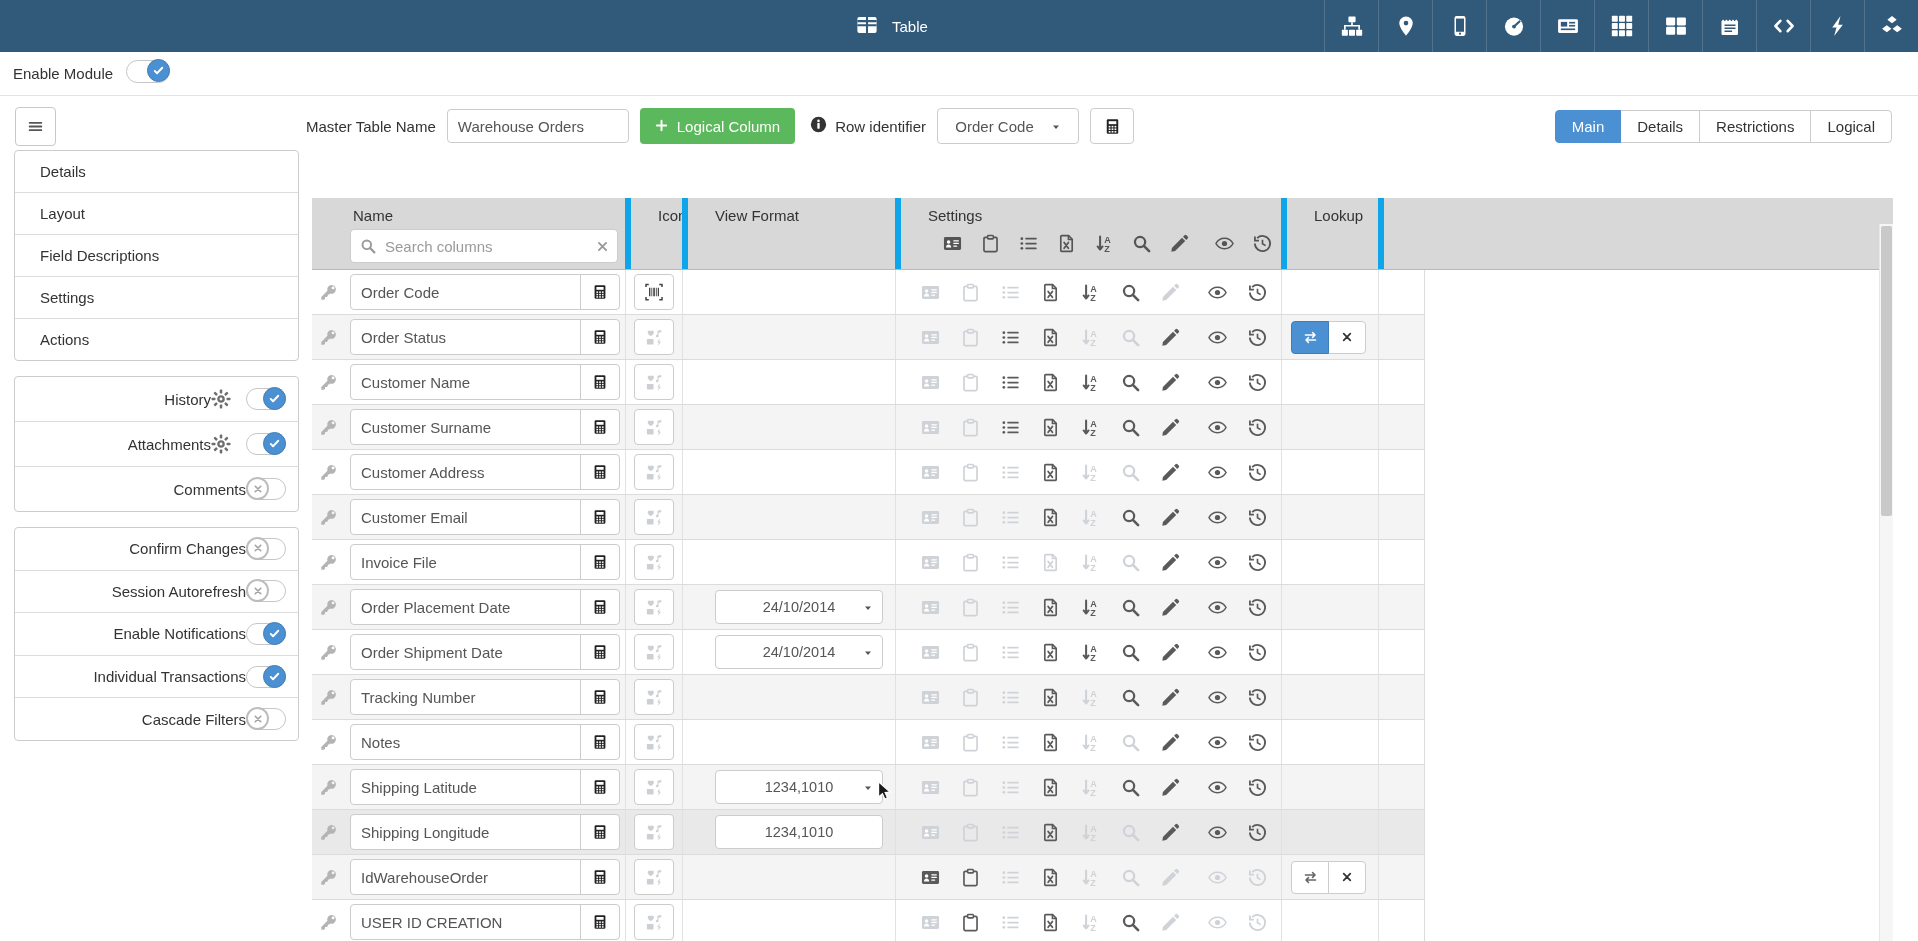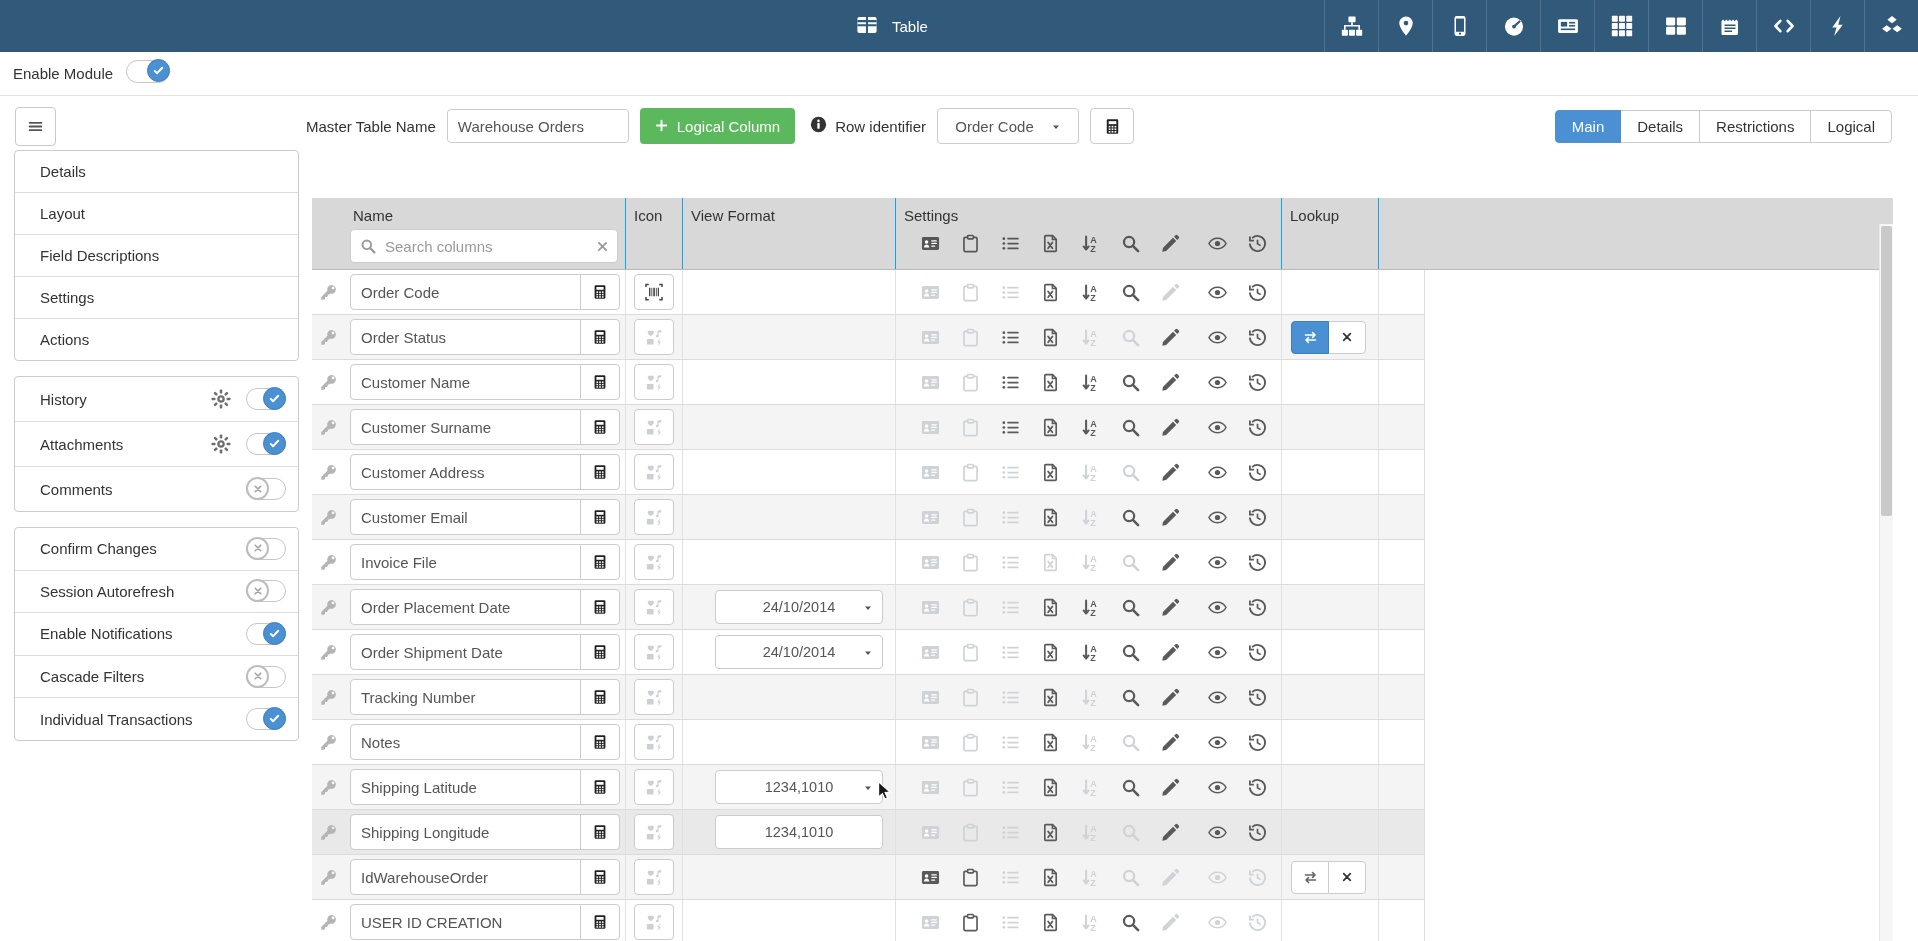--- a/index.html
+++ b/index.html
@@ -54,31 +54,31 @@
   .tab:last-child{border-radius:0 4px 4px 0;}
   .tab.active{background:#4a90d2;border-color:#4a90d2;color:#fff;z-index:2;}
 
   
   .sidebar{position:absolute;left:14px;top:150px;width:285px;}
   .side-group{border:1px solid #ccc;border-radius:4px;background:#fff;overflow:hidden;margin-bottom:15px;}
   .side-item{height:41px;display:flex;align-items:center;padding:0 12px 0 25px;font-size:15px;color:#333;
              border-top:1px solid #ddd;cursor:pointer;}
   .side-item:first-child{border-top:none;}
   .side-item.active{background:#4a90d2;color:#fff;}
-  .side-item.feat{height:44px;cursor:default;}
+  .side-item.feat{height:44px;cursor:default;text-align:right;}
   .side-group.g3 .side-item.feat{height:41.6px;}
   .flabel{flex:1;}
   .gearic{color:#6f6f6f;margin-right:15px;cursor:pointer;}
 
   
   .table-area{position:absolute;left:312px;top:152px;width:1581px;height:789px;overflow:hidden;}
   .thead{position:relative;height:72px;background:#d8d8d8;border-bottom:1px solid #b9b9b9;box-sizing:border-box;}
   .hrow{display:grid;grid-template-columns:33px 280px 57px 213px 386px 97px 47px 1fr;height:100%;margin-top:46px;}
   .hcell{position:relative;padding-top:9px;box-sizing:border-box;}
-  .hcell.b{border-left:1px solid #0ea5e9;}
+  .hcell.b{border-left:6px solid #0ea5e9;padding-left:19px;}
   .hlabel{font-size:15px;color:#333;display:block;padding-left:8px;}
   .search-wrap{position:relative;margin:5px 0 0 5px;width:268px;height:34px;}
   .search-wrap input{width:100%;height:100%;border:1px solid #ccc;border-radius:4px;box-sizing:border-box;
                      padding:0 30px 0 34px;font-size:15px;color:#555;font-family:inherit;}
   .search-wrap input::placeholder{color:#9a9a9a;}
   .sw-mag{position:absolute;left:10px;top:9px;color:#9a9a9a;}
   .sw-x{position:absolute;right:9px;top:10px;color:#9a9a9a;cursor:pointer;}
   .hicons{display:flex;padding-left:14px;margin-top:7px;color:#555;}
   .slot{width:40px;height:24px;display:flex;align-items:center;justify-content:center;cursor:pointer;}
   .slot.gap{margin-left:7px;}
@@ -434,38 +434,38 @@
               <span class="knob c">
                 <span class="icon " style="width:11px;height:11px">
                   <svg viewBox="0 0 16 16" xmlns="http://www.w3.org/2000/svg">
                     <path d="M2.5 8.6l3.4 3.4 7.6-8" fill="none" stroke="currentColor" stroke-width="2.8" stroke-linecap="round" stroke-linejoin="round"></path>
                   </svg>
                 </span>
               </span>
             </span>
           </div>
           <div class="side-item feat">
+            <span class="flabel">Individual Transactions</span>
+            <span class="toggle on">
+              <span class="knob c">
+                <span class="icon " style="width:11px;height:11px">
+                  <svg viewBox="0 0 16 16" xmlns="http://www.w3.org/2000/svg">
+                    <path d="M2.5 8.6l3.4 3.4 7.6-8" fill="none" stroke="currentColor" stroke-width="2.8" stroke-linecap="round" stroke-linejoin="round"></path>
+                  </svg>
+                </span>
+              </span>
+            </span>
+          </div>
+          <div class="side-item feat">
             <span class="flabel">Cascade Filters</span>
             <span class="toggle off">
               <span class="knob c">
                 <span class="icon " style="width:10px;height:10px">
                   <svg viewBox="0 0 16 16" xmlns="http://www.w3.org/2000/svg">
                     <path d="M3.6 3.6l8.8 8.8M12.4 3.6l-8.8 8.8" stroke="currentColor" stroke-width="2.6" stroke-linecap="round"></path>
-                  </svg>
-                </span>
-              </span>
-            </span>
-          </div>
-          <div class="side-item feat">
-            <span class="flabel">Individual Transactions</span>
-            <span class="toggle on">
-              <span class="knob c">
-                <span class="icon " style="width:11px;height:11px">
-                  <svg viewBox="0 0 16 16" xmlns="http://www.w3.org/2000/svg">
-                    <path d="M2.5 8.6l3.4 3.4 7.6-8" fill="none" stroke="currentColor" stroke-width="2.8" stroke-linecap="round" stroke-linejoin="round"></path>
                   </svg>
                 </span>
               </span>
             </span>
           </div>
         </div>
       </div>
   </aside>
 
   <section class="table-area">

